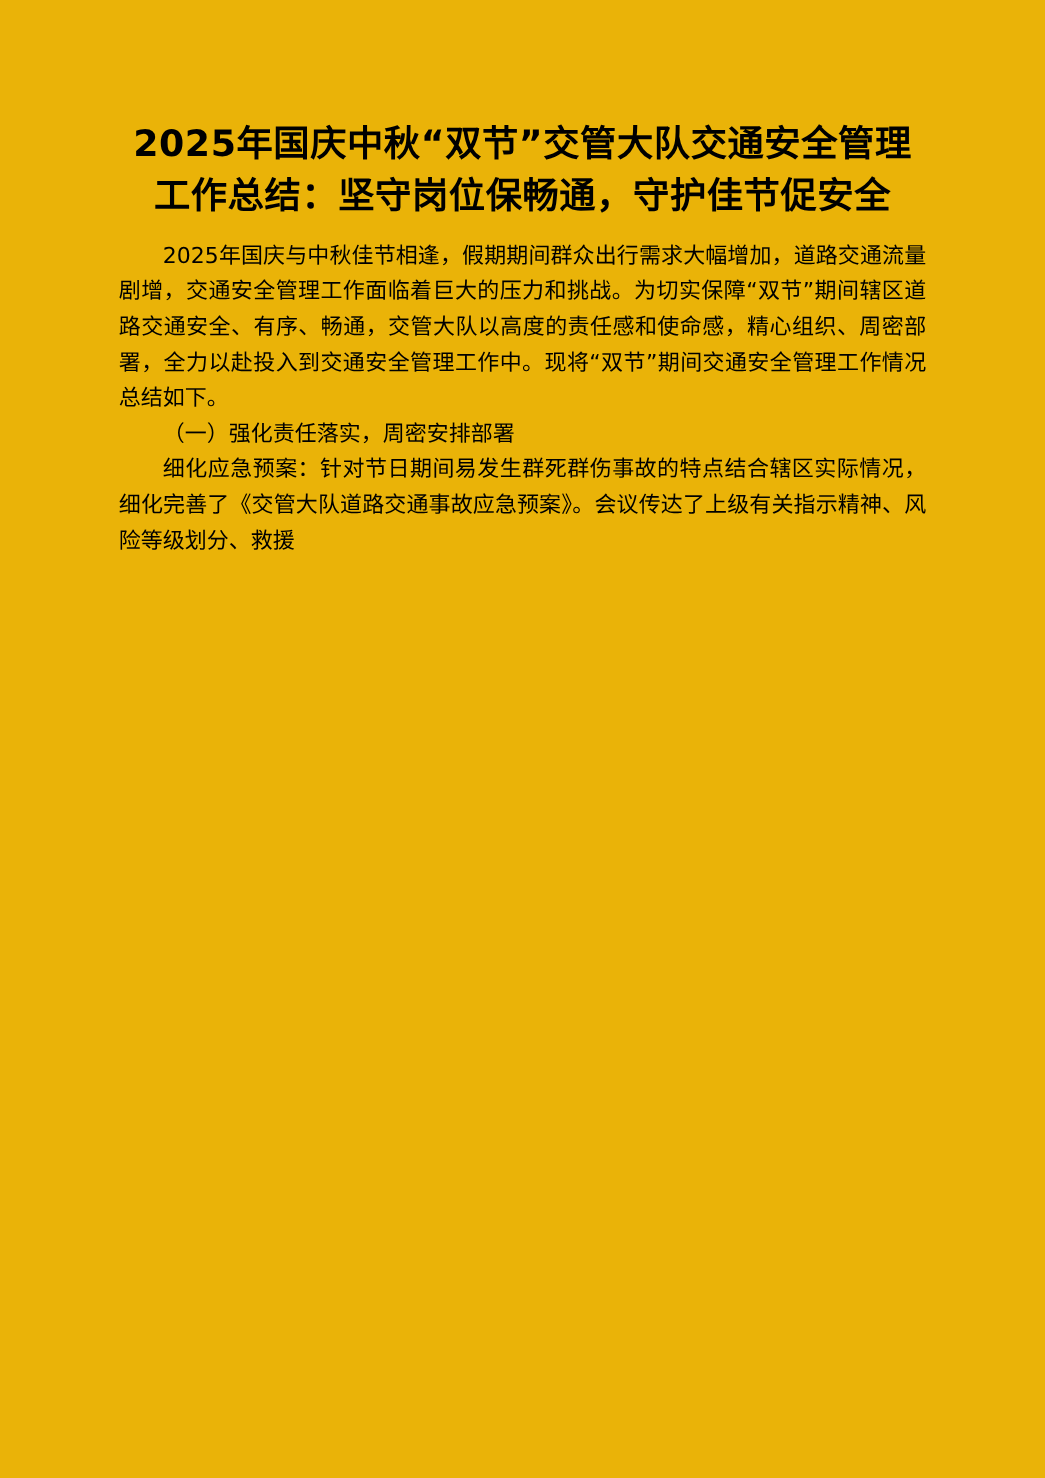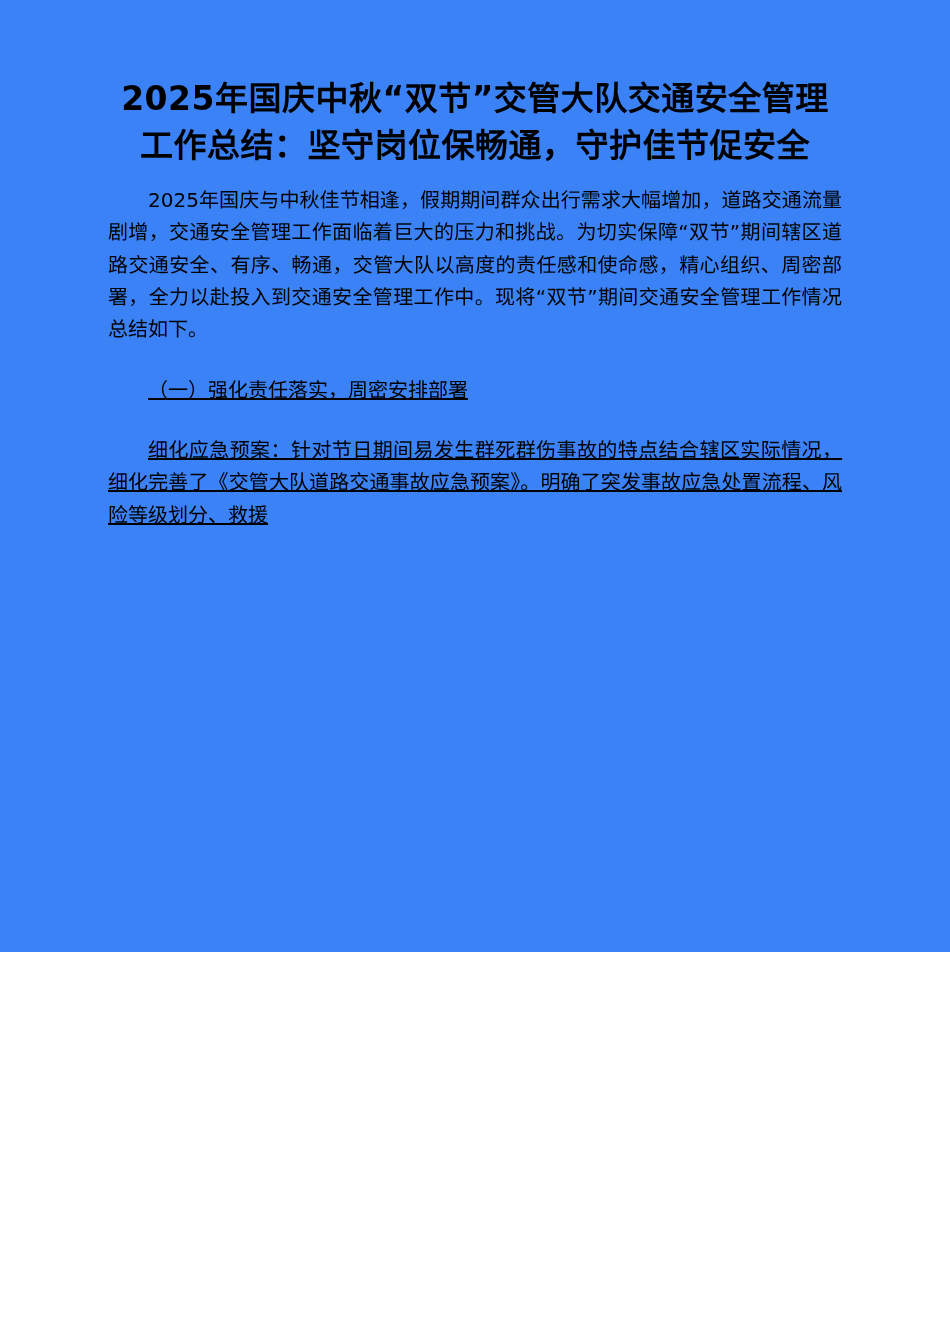--- a/index.html
+++ b/index.html
@@ -10,48 +10,47 @@
   body {
     width: 950px;
     height: 1344px;
     font-family: "DejaVu Sans", "Liberation Sans", sans-serif;
     color: #000000;
     overflow: hidden;
   }
   .page {
     box-sizing: border-box;
     width: 950px;
-    height: 952px;
-    padding: 76px 108px 40px 108px;
-    background: #3b82f6;
+    height: 1344px;
+    padding: 108px 108px 40px 108px;
+    background: #eab308;
   }
   .doc-title {
     font-size: 33px;
     font-weight: bold;
     line-height: 1.42;
     text-align: center;
     letter-spacing: 0.5px;
     margin: 0 0 4px 0;
     word-break: break-all;
   }
   .para {
     font-size: 20px;
     line-height: 1.62;
     text-align: justify;
     text-justify: inter-ideograph;
     margin: 14px 0 0 0;
     text-indent: 2em;
     word-break: break-all;
   }
   .para.tight {
-    margin-top: 28px;
-    text-decoration: underline;
+    margin-top: 0;
   }
 </style>
 </head>
 <body>
 
 <div class="page">
   <h1 class="doc-title">2025年国庆中秋“双节”交管大队交通安全管理工作总结：坚守岗位保畅通，守护佳节促安全</h1>
   <p class="para">2025年国庆与中秋佳节相逢，假期期间群众出行需求大幅增加，道路交通流量剧增，交通安全管理工作面临着巨大的压力和挑战。为切实保障“双节”期间辖区道路交通安全、有序、畅通，交管大队以高度的责任感和使命感，精心组织、周密部署，全力以赴投入到交通安全管理工作中。现将“双节”期间交通安全管理工作情况总结如下。</p>
   <p class="para tight">（一）强化责任落实，周密安排部署</p>
-  <p class="para tight">细化应急预案：针对节日期间易发生群死群伤事故的特点结合辖区实际情况，细化完善了《交管大队道路交通事故应急预案》。明确了突发事故应急处置流程、风险等级划分、救援</p>
+  <p class="para tight">细化应急预案：针对节日期间易发生群死群伤事故的特点结合辖区实际情况，细化完善了《交管大队道路交通事故应急预案》。会议传达了上级有关指示精神、风险等级划分、救援</p>
 </div>
 
 </body></html>

